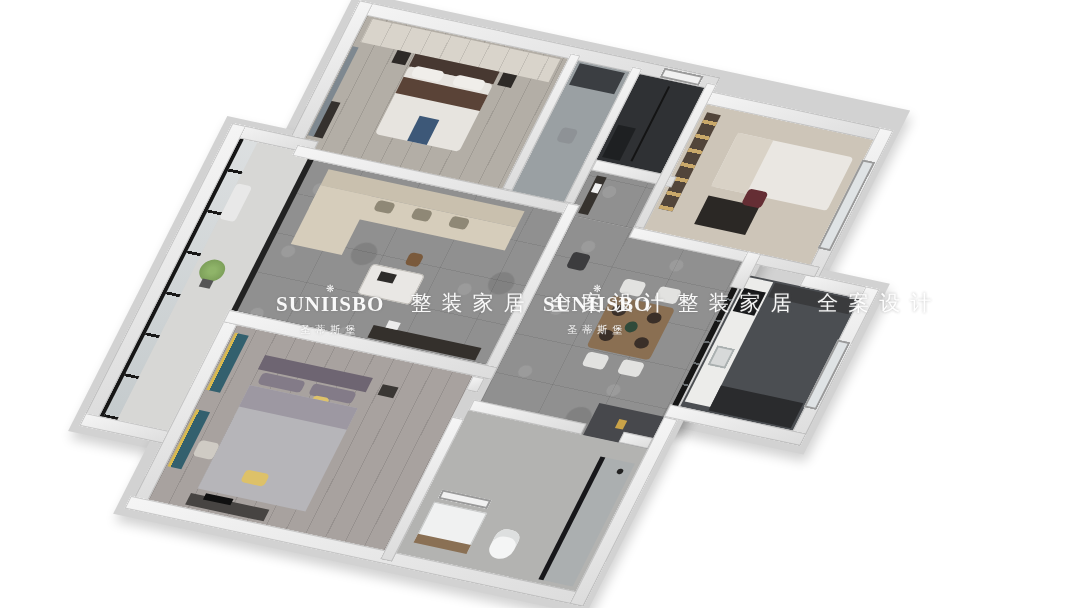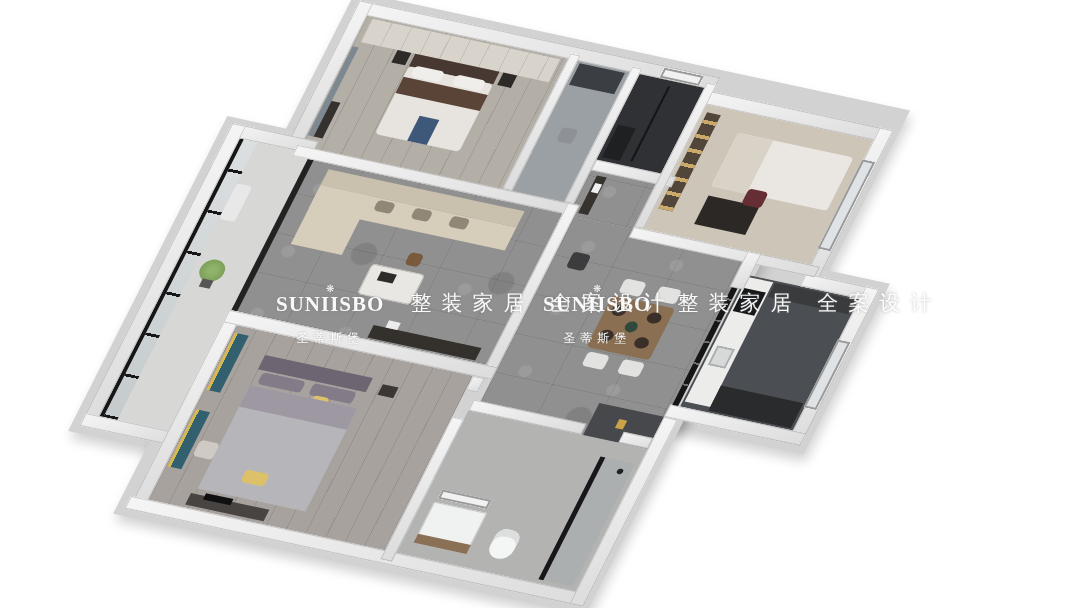--- a/index.html
+++ b/index.html
@@ -23,21 +23,21 @@
   .rr{border-radius:50%;}
   .glassgrid{background-color:#c9ced0;border-left:4px solid #161616;
         background-image:repeating-linear-gradient(0deg,#161616 0 3px,transparent 3px 46px),
         linear-gradient(180deg,rgba(255,255,255,.35),rgba(180,190,192,.2));}
   .winframe{background:#f1f1f1;box-shadow:inset 0 0 0 2px #9a9a9a;}
   .wm{position:absolute;display:flex;align-items:flex-start;gap:26px;color:#ffffff;
       opacity:.95;pointer-events:none;text-shadow:0 0 3px rgba(110,110,110,.5);}
   .wm-logo{text-align:center;line-height:1;}
   .wm-ornament{display:block;font-size:10px;letter-spacing:0;}
   .wm-name{font-family:"Liberation Serif",serif;font-weight:700;font-size:21px;letter-spacing:1px;}
-  .wm-cn{display:block;font-size:12px;letter-spacing:5px;margin-top:17px;}
+  .wm-cn{display:block;font-size:10px;letter-spacing:5px;margin-top:10px;}
   .wm-tagline{font-size:21px;font-weight:500;letter-spacing:10px;margin-top:5px;white-space:nowrap;}
 </style>
 </head>
 <body>
 
 <div id="stage">
   <div id="plan">
 
     <div class="a slab" style="left:-22px;top:-20px;width:566px;height:200px;"></div>
     <div class="a slab" style="left:450px;top:160px;width:156px;height:192px;"></div>

